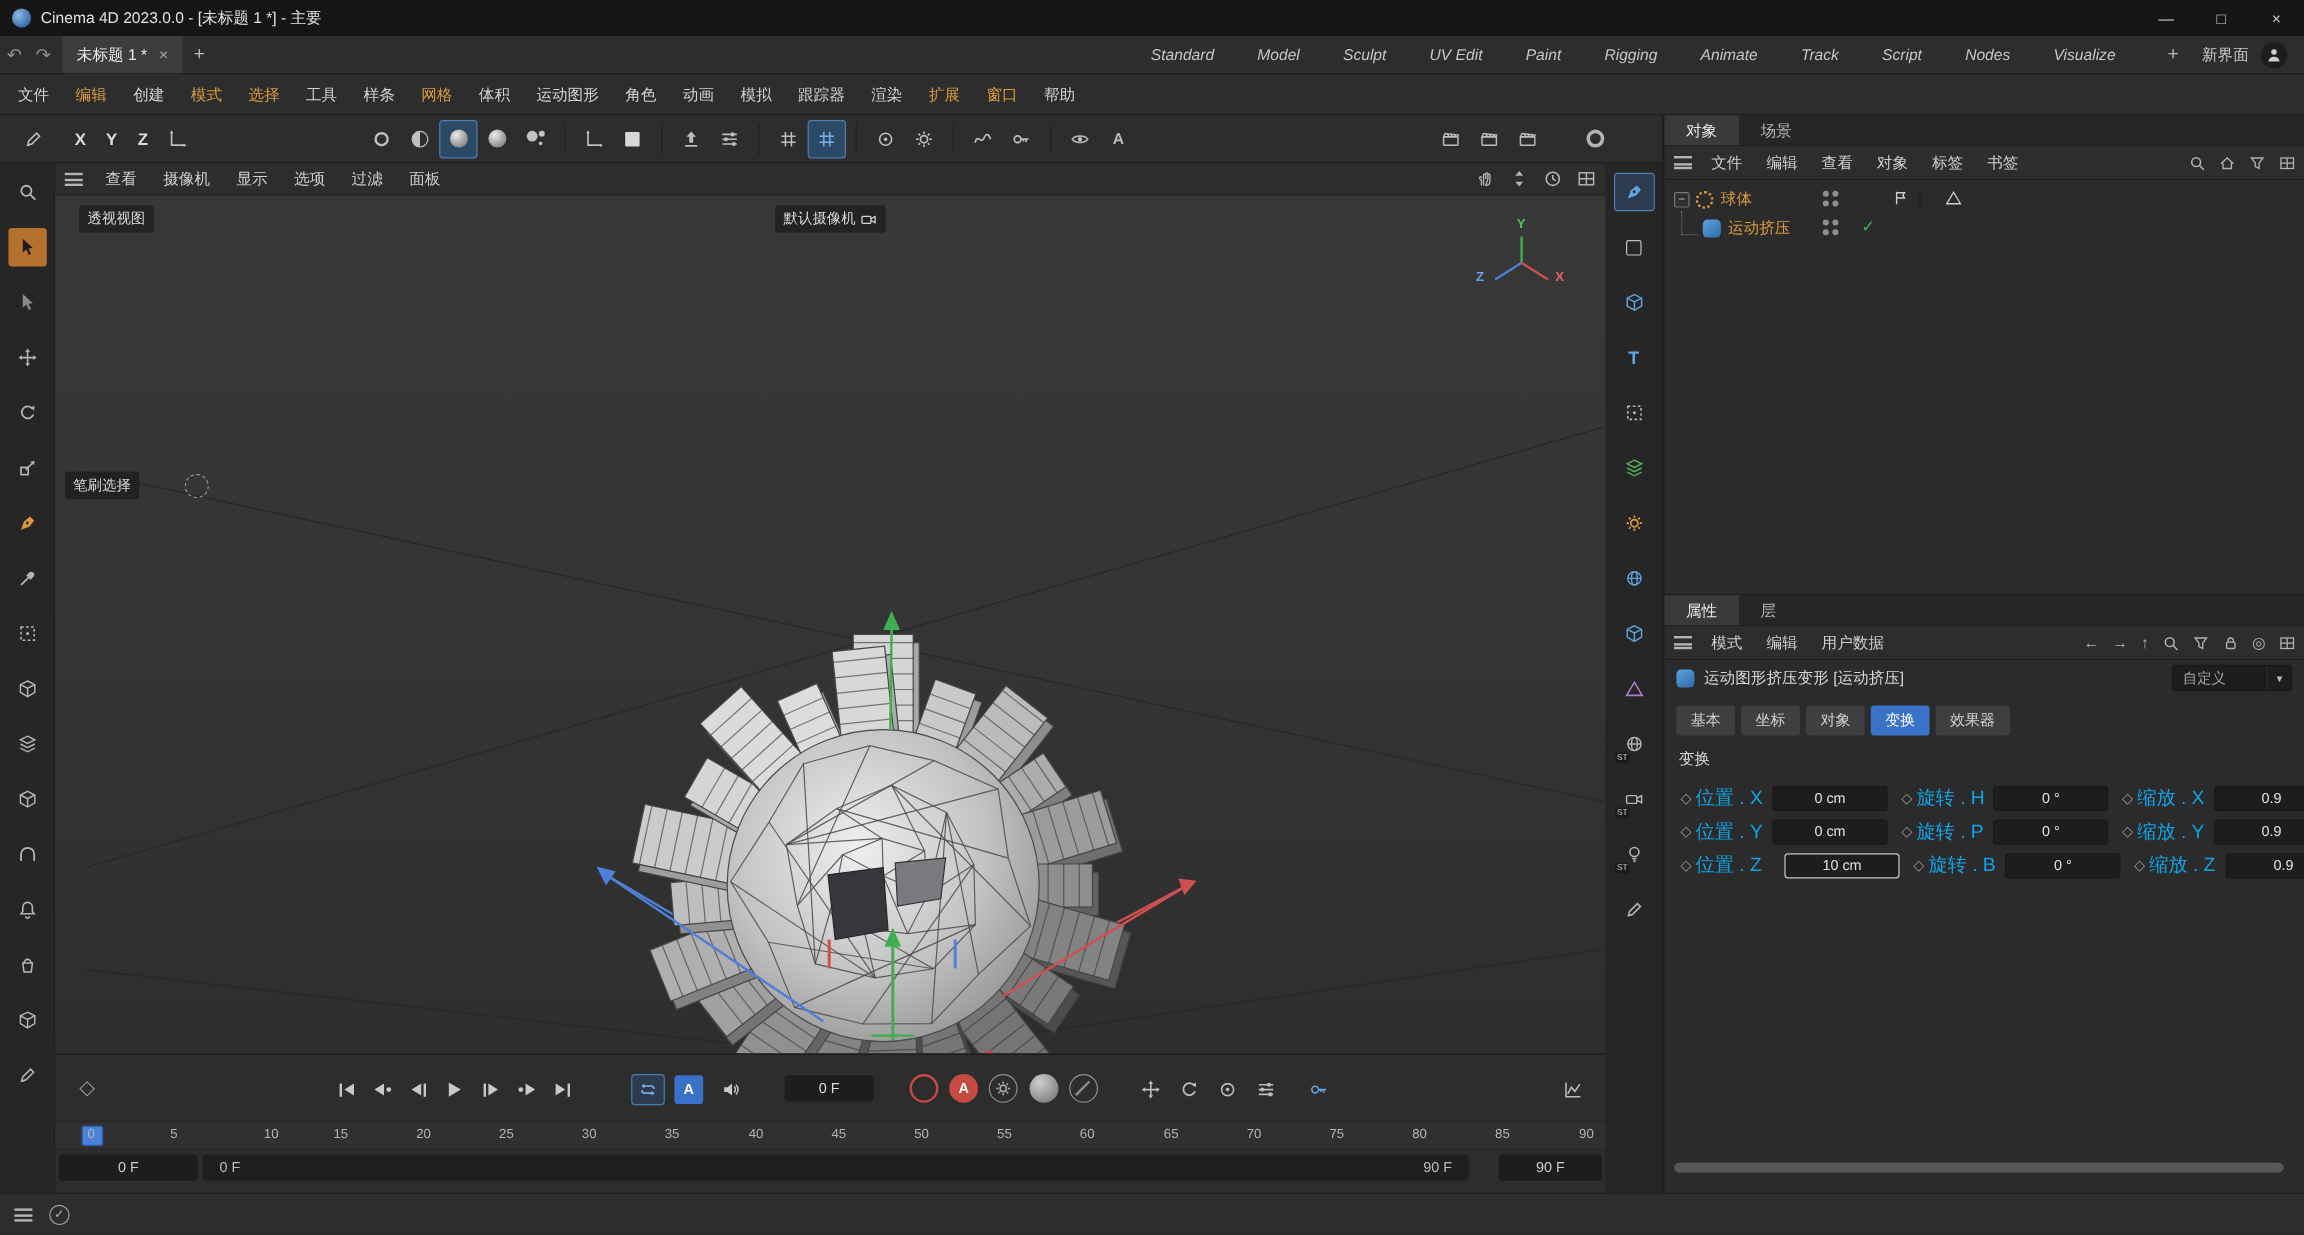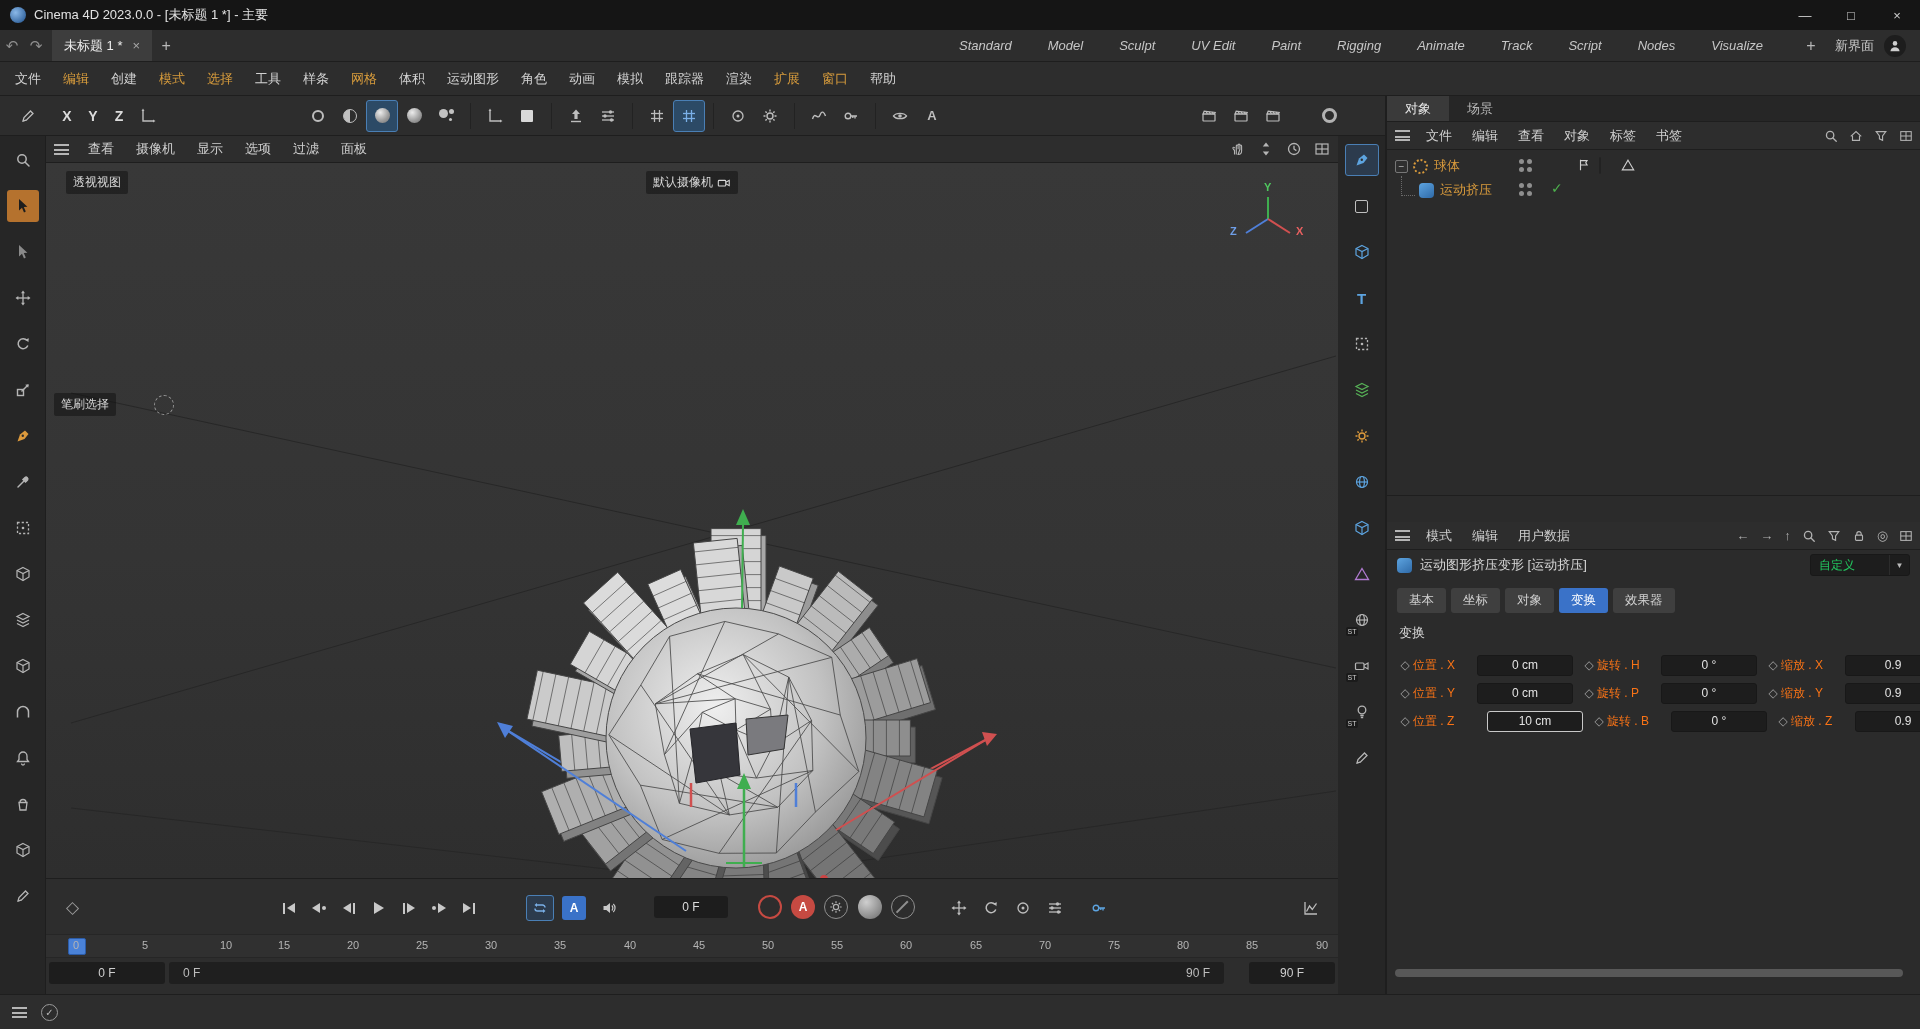--- a/index.html
+++ b/index.html
@@ -108,29 +108,29 @@
 .sphere-ic{width:15px;height:15px;border-radius:50%;border:2px dotted #d89a3c;flex:none;}
 .mograph-ic{width:15px;height:15px;border-radius:4px;background:linear-gradient(145deg,#5da4e0,#2f6aa8);flex:none;}
 .obj-name{color:#d89a3c;margin-left:6px;font-size:13px;}
 .vis-dots{position:absolute;left:132px;top:5px;display:grid;grid-template-columns:5px 5px;grid-gap:3px;}
 .vis-dots i{width:5px;height:5px;border-radius:50%;background:#8f8f8f;}
 .tag-ic{position:absolute;top:4px;color:#d0d0d0;}
 .gradsq{width:14px;height:14px;border-radius:2px;background:linear-gradient(135deg,#e8e8e8,#555);border:1px solid #222;}
 .enable-check{position:absolute;left:164px;top:2px;color:#4db04d;font-weight:bold;font-size:14px;}
 .am-title{position:absolute;display:flex;align-items:center;gap:8px;padding-left:10px;color:#d6d6d6;}
 #preset-dd{position:absolute;right:10px;width:100px;height:22px;background:#1d1d1d;border:1px solid #181818;border-radius:3px;display:flex;align-items:center;}
-#preset-dd .lbl{flex:1;padding-left:8px;font-size:12px;color:#22c55e;}
+#preset-dd .lbl{flex:1;padding-left:8px;font-size:12px;color:#a3a3a3;}
 #preset-dd .arr{width:20px;height:100%;border-left:1px solid #2c2c2c;display:flex;align-items:center;justify-content:center;font-size:8px;color:#bbb;}
 .am-tabs{position:absolute;left:10px;display:flex;gap:5px;}
 .am-tabbtn{background:#3f3f3f;border-radius:3px;padding:4px 12px;font-size:12.5px;color:#d2d2d2;}
 .am-tabbtn.on{background:#3a72c8;color:#fff;}
 .am-section{position:absolute;left:12px;color:#dadada;font-size:13px;}
 .attr-row{position:absolute;left:10px;display:flex;align-items:center;height:26px;}
 .kf{width:16px;color:#9a9a9a;font-size:12px;text-align:center;flex:none;}
-.alabel{width:64px;font-size:12px;color:#f97316;flex:none;}
+.alabel{width:64px;font-size:16px;color:#0ea5e9;flex:none;}
 .ainput{width:96px;height:21px;background:#1d1d1d;border:1px solid #181818;border-radius:3px;display:flex;align-items:center;justify-content:center;font-size:12px;color:#e2e2e2;margin-right:8px;flex:none;}
 .ainput.focus{border:1px solid #c9c9c9;margin-left:10px;}
 #hscroll{position:absolute;left:8px;top:873px;width:508px;height:8px;border-radius:4px;background:#585858;}
 
 #statusbar{position:absolute;left:0;top:994px;width:1920px;height:35px;background:#2d2d2d;border-top:1px solid #1e1e1e;display:flex;align-items:center;gap:14px;padding-left:12px;}
 .okcircle{width:17px;height:17px;border-radius:50%;border:1.5px solid #9a9a9a;display:flex;align-items:center;justify-content:center;color:#b8b8b8;font-size:10px;}
 </style>
 </head>
 <body>
 
@@ -1208,20 +1208,24 @@
           <i></i>
           <i></i>
           <i></i>
           <i></i>
         </span>
       <span class="enable-check">✓</span>
     </div>
   </div>
 
   <div style="position:absolute;left:0;top:399px;width:534px;height:1px;background:#1e1e1e"></div>
+  <div class="ptabs" style="top:400px">
+    <div class="ptab on">属性</div>
+    <div class="ptab">层</div>
+  </div>
   <div class="pmenu" style="top:426px">
     <span class="ham" style="margin-right:4px"></span>
     <span class="pmenu-item">模式</span>
     <span class="pmenu-item">编辑</span>
     <span class="pmenu-item">用户数据</span>
     <div class="pmenu-icons">
       <span>←</span>
       <span>→</span>
       <span>↑</span>
       <span>

